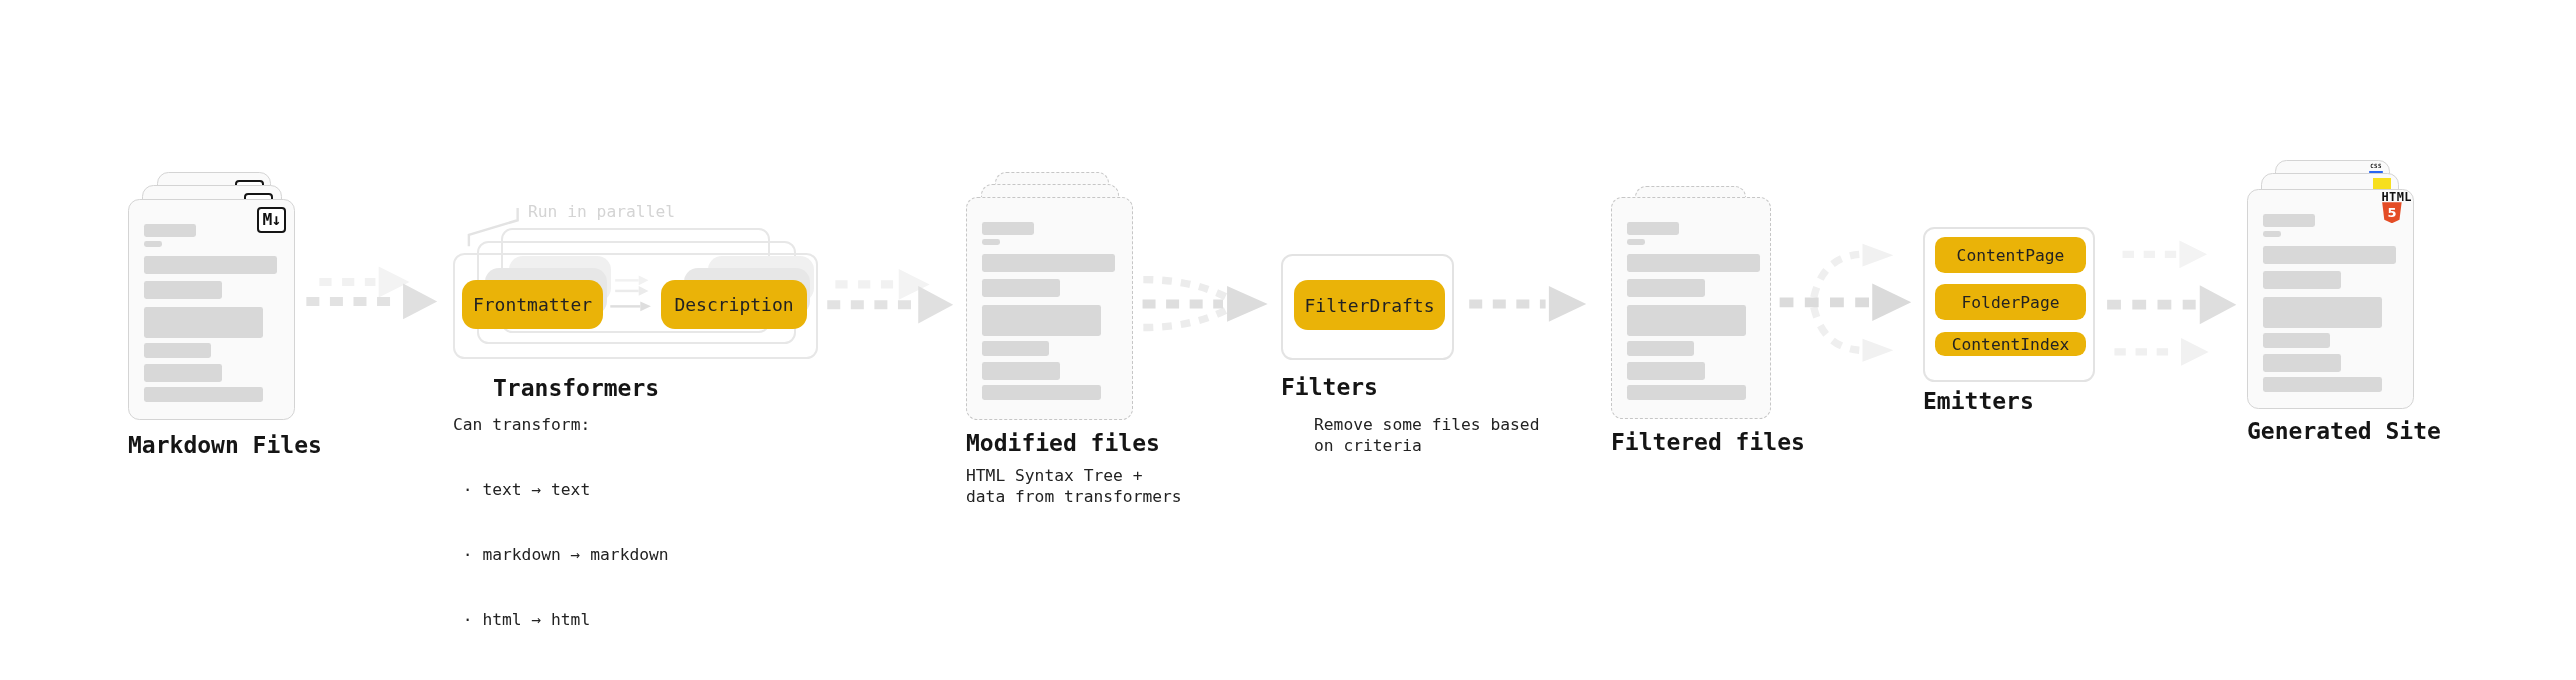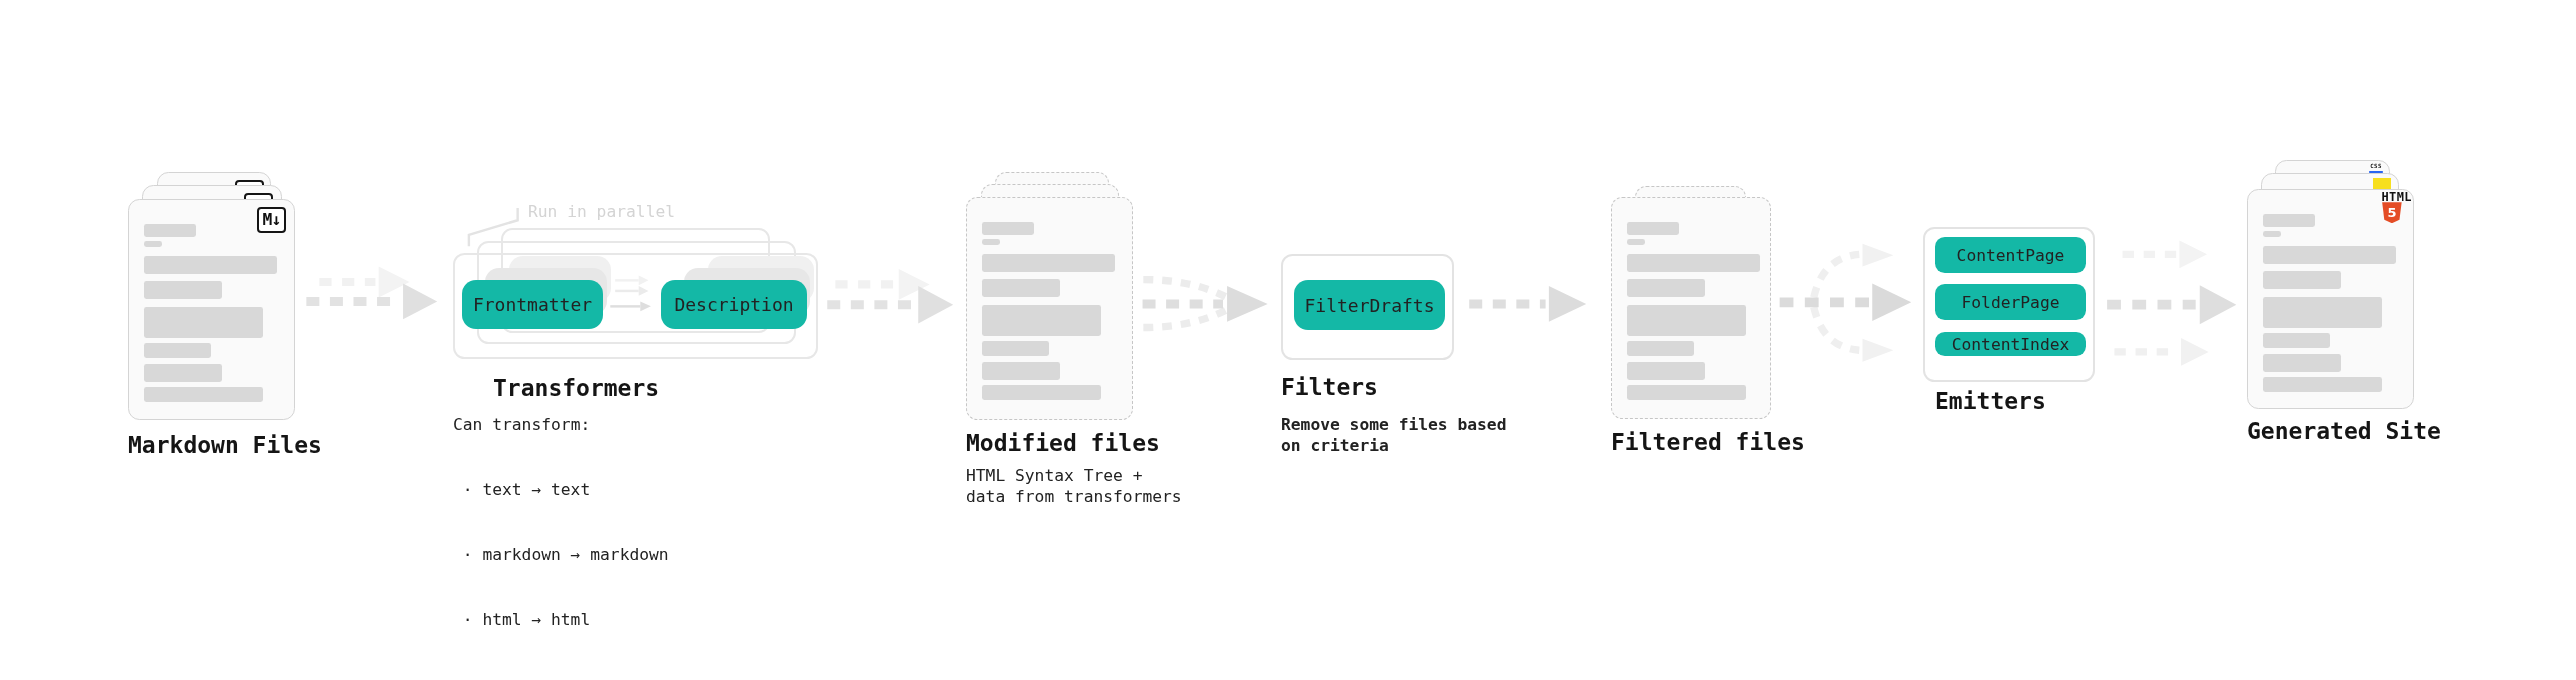--- a/index.html
+++ b/index.html
@@ -50,21 +50,21 @@
   .desc .bullet { margin-left: 9.8px; margin-top: 44px; }
 
   .pill {
     position: absolute;
     border-radius: 14px;
     display: flex; align-items: center; justify-content: center;
     font-size: 18px; color: #222; box-sizing: border-box;
   }
   .pill.ghost1 { background: #e7e7e7; }
   .pill.ghost2 { background: #f0f0f0; }
-  .pill.solid  { background: #14b8a6; }
+  .pill.solid  { background: #eab308; }
   .pill.small  { font-size: 16.3px; border-radius: 9.8px; }
 
   .frame-box {
     position: absolute;
     border: 2.4px solid #e7e7e7;
     border-radius: 11.4px;
     box-sizing: border-box;
     background: transparent;
   }
   .frame-box.filled { background: #ffffff; border-color: #e3e3e3; }
@@ -230,21 +230,21 @@
   </div>
   <div class="stage-label" style="left:966px; top:430px;">Modified files</div>
   <div class="desc" style="left:966px; top:465px;">
     <div>HTML Syntax Tree +</div>
     <div>data from transformers</div>
   </div>
 
   <div class="frame-box filled" style="left:1281px; top:254px; width:173px; height:106px;"></div>
   <div class="pill solid" style="left:1294px; top:280px; width:151px; height:50px;">FilterDrafts</div>
   <div class="stage-label" style="left:1281px; top:374px;">Filters</div>
-  <div class="desc" style="left:1281px; top:414px;font-weight:bold;">
+  <div class="desc" style="left:1314px; top:414px;">
     <div>Remove some files based</div>
     <div>on criteria</div>
   </div>
 
   <div>
     <div class="file-card dashed" style="left:1635px; top:186px; width:111px; height:221px;"></div>
     <div class="file-card dashed" style="left:1611px; top:197px; width:160px; height:222px;">
       <div class="bars">
           <div class="bar bar-a"></div>
           <div class="bar bar-b"></div>
@@ -256,21 +256,21 @@
           <div class="bar bar-h"></div>
         </div>
     </div>
   </div>
   <div class="stage-label" style="left:1611px; top:429px;">Filtered files</div>
 
   <div class="frame-box filled" style="left:1923px; top:227px; width:172px; height:155px;"></div>
   <div class="pill solid small" style="left:1935px; top:237px; width:151px; height:36px;">ContentPage</div>
   <div class="pill solid small" style="left:1935px; top:284px; width:151px; height:36px;">FolderPage</div>
   <div class="pill solid small" style="left:1935px; top:332px; width:151px; height:24px;">ContentIndex</div>
-  <div class="stage-label" style="left:1923px; top:388px;margin-left:12px;">Emitters</div>
+  <div class="stage-label" style="left:1923px; top:388px;">Emitters</div>
 
   <div>
     <div class="file-card" style="left:2275px; top:160px; width:115px; height:221px;">
       <div class="css-badge">
         <div class="css-word">CSS</div>
         <div class="css-bar"></div>
       </div>
     </div>
     <div class="file-card" style="left:2261px; top:173px; width:138px; height:221px;">
       <div class="js-badge"></div>

